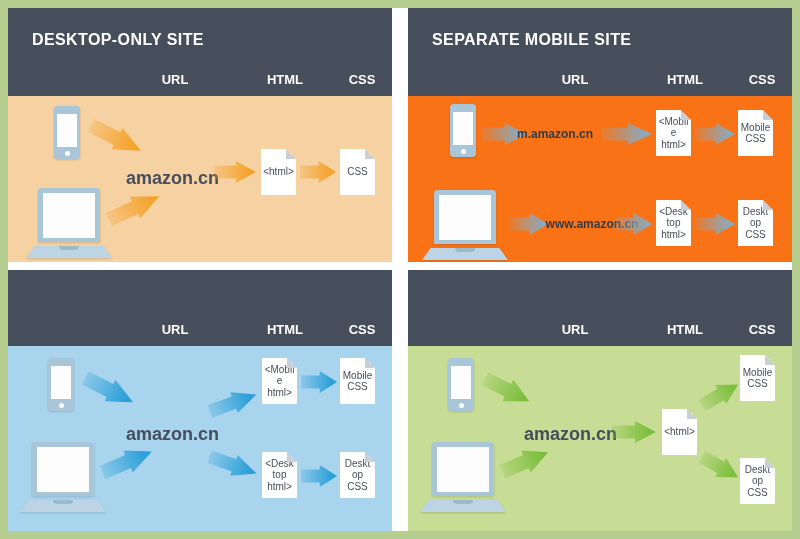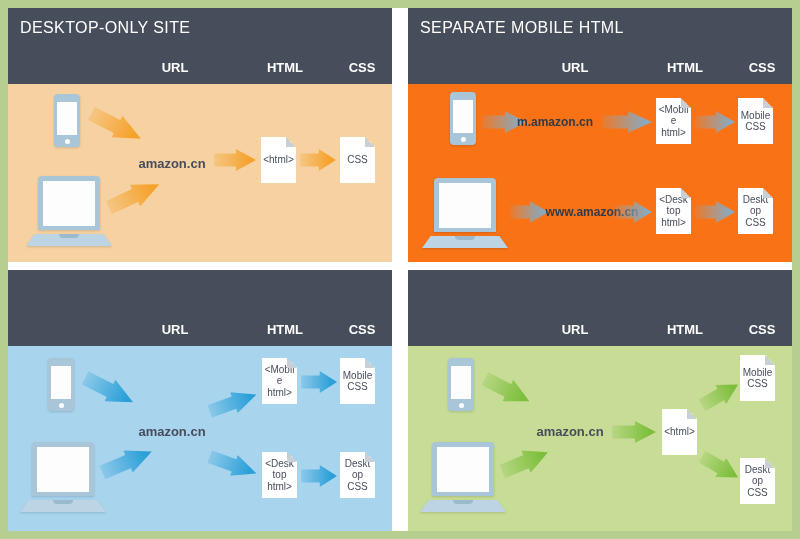--- a/index.html
+++ b/index.html
@@ -7,22 +7,22 @@
     width:800px; height:539px; box-sizing:border-box;
     border:8px solid #b6ce90; background:#ffffff;
     display:grid;
     grid-template-columns:384px 384px;
     grid-template-rows:254px 261px;
     column-gap:16px; row-gap:8px;
   }
   .panel { position:relative; background:#474e5b; overflow:hidden; }
   .panel-header { position:relative; height:76px; }
   .panel-title {
-    margin:0; padding:11px 8px 0 12px;
-    color:#ffffff; font-size:16px; font-weight:normal; letter-spacing:0.4px;
+    margin:12px; padding:11px 8px 0 12px;
+    color:#ffffff; font-size:16px; font-weight:bold; letter-spacing:0.4px;
   }
   .col-label {
     position:absolute; bottom:9px; text-align:center;
     color:#ffffff; font-size:13px; font-weight:bold;
   }
   .col-url  { left:142px; width:50px; }
   .col-html { left:252px; width:50px; }
   .col-css  { left:332px; width:44px; }
 
   .panel-content { position:relative; height:calc(100% - 76px); }
@@ -89,21 +89,21 @@
     position:absolute;
     clip-path:polygon(0 20%, 52% 20%, 52% 0, 100% 50%, 52% 100%, 52% 80%, 0 80%);
   }
   .a-orange { background:linear-gradient(90deg, rgba(245,162,43,0.25) 0%, #f5a22b 85%); }
   .a-steel  { background:linear-gradient(90deg, rgba(134,171,196,0.12) 0%, #86abc4 90%); }
   .a-blue   { background:linear-gradient(90deg, rgba(43,160,216,0.22) 0%, #2ba0d8 85%); }
   .a-green  { background:linear-gradient(90deg, rgba(125,191,60,0.22) 0%, #7dbf3c 85%); }
 
   .url-text {
     position:absolute; text-align:center;
-    font-size:13px; font-weight:bold; color:#474e5b;
+    font-size:18px; font-weight:bold; color:#474e5b;
   }
   .url-dark { font-size:12px; color:#333b46; }
 </style>
 </head>
 <body>
 
 <div class="frame">
 
   <section class="panel">
     <div class="panel-header">
@@ -127,21 +127,21 @@
       </div>
       <div class="arrow a-orange" style="left:292px;top:65px;width:36px;height:22px"></div>
       <div class="doc" style="left:332px;top:53px">
         <span class="doc-label">CSS</span>
       </div>
     </div>
   </section>
 
   <section class="panel">
     <div class="panel-header">
-      <h2 class="panel-title">SEPARATE MOBILE HTML</h2>
+      <h2 class="panel-title">SEPARATE MOBILE SITE</h2>
       <span class="col-label col-url">URL</span>
       <span class="col-label col-html">HTML</span>
       <span class="col-label col-css">CSS</span>
     </div>
     <div class="panel-content bg-dark">
       <div class="phone" style="left:42px;top:8px"></div>
       <div class="arrow a-steel" style="left:74px;top:27px;width:44px;height:22px"></div>
       <div class="url-text url-dark" style="left:104px;top:31px;width:86px">m.amazon.cn</div>
       <div class="arrow a-steel" style="left:194px;top:27px;width:50px;height:22px"></div>
       <div class="doc" style="left:248px;top:14px">

